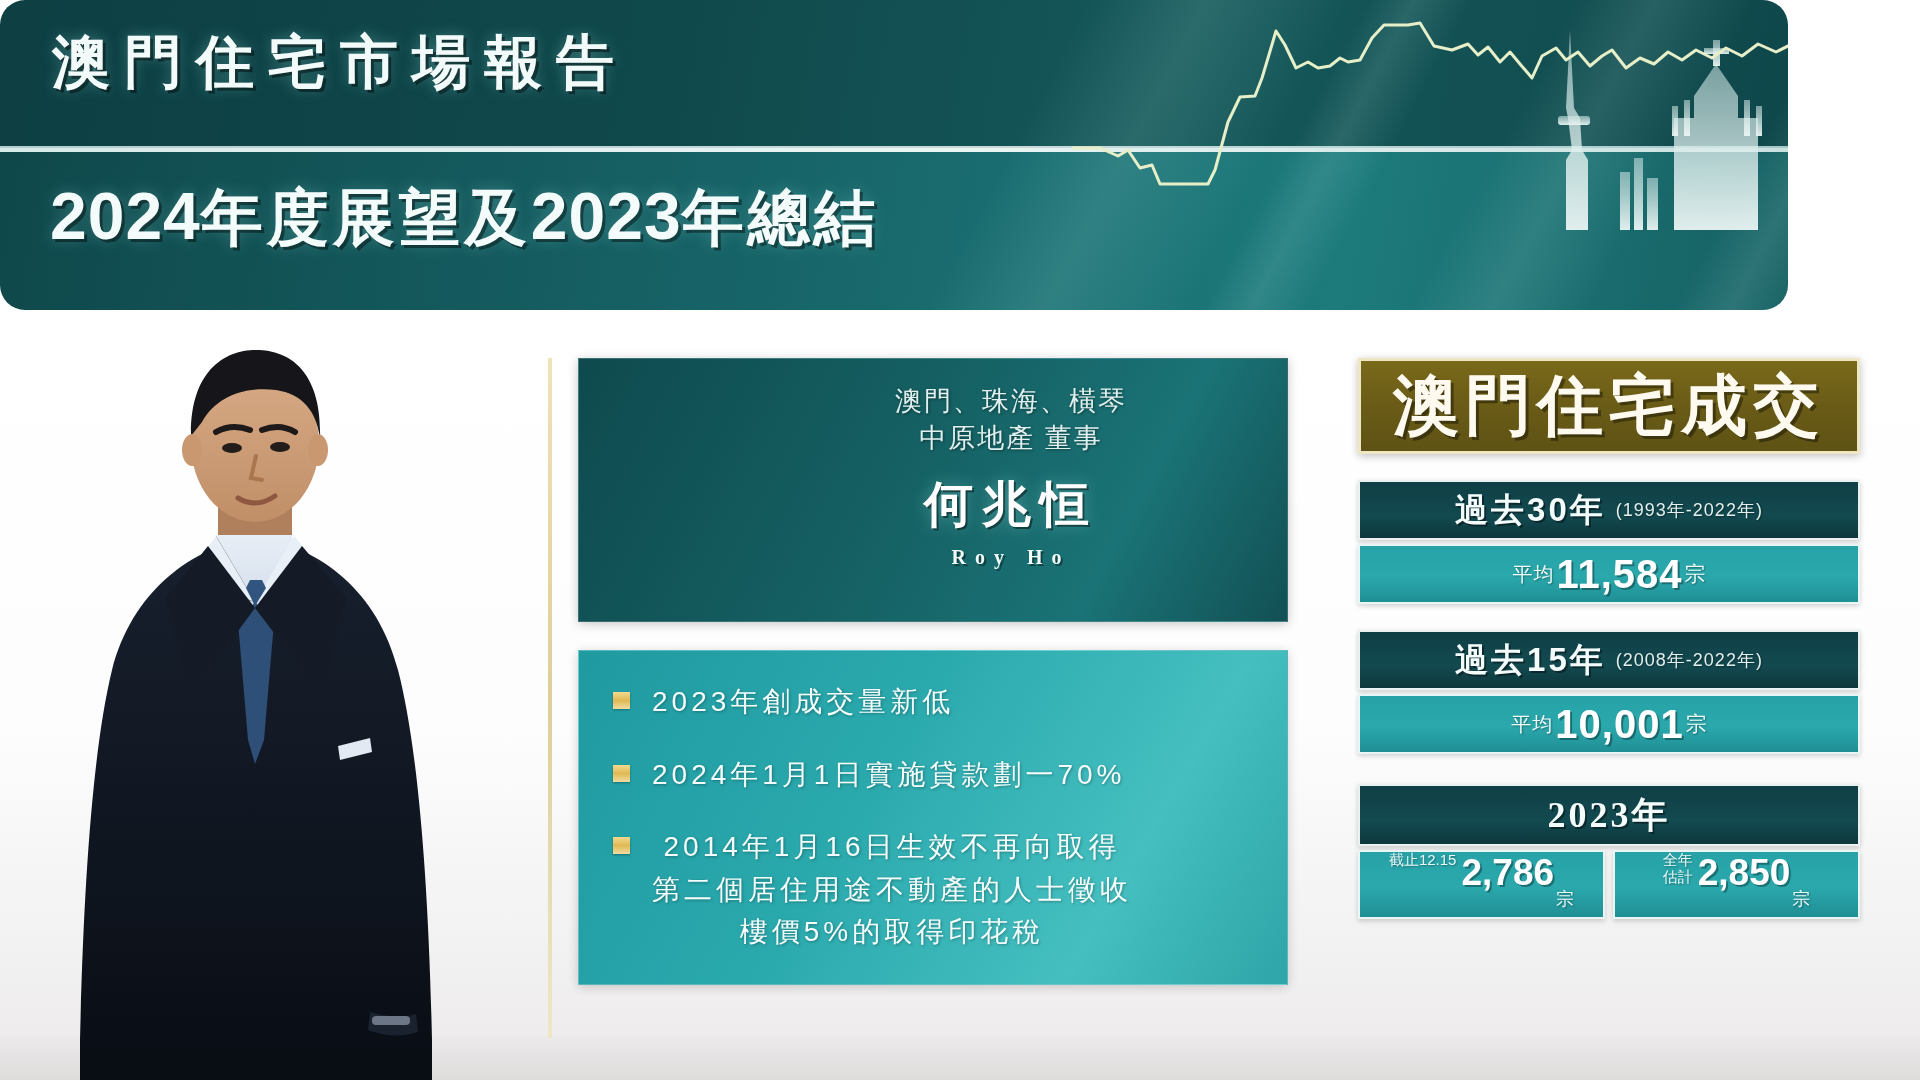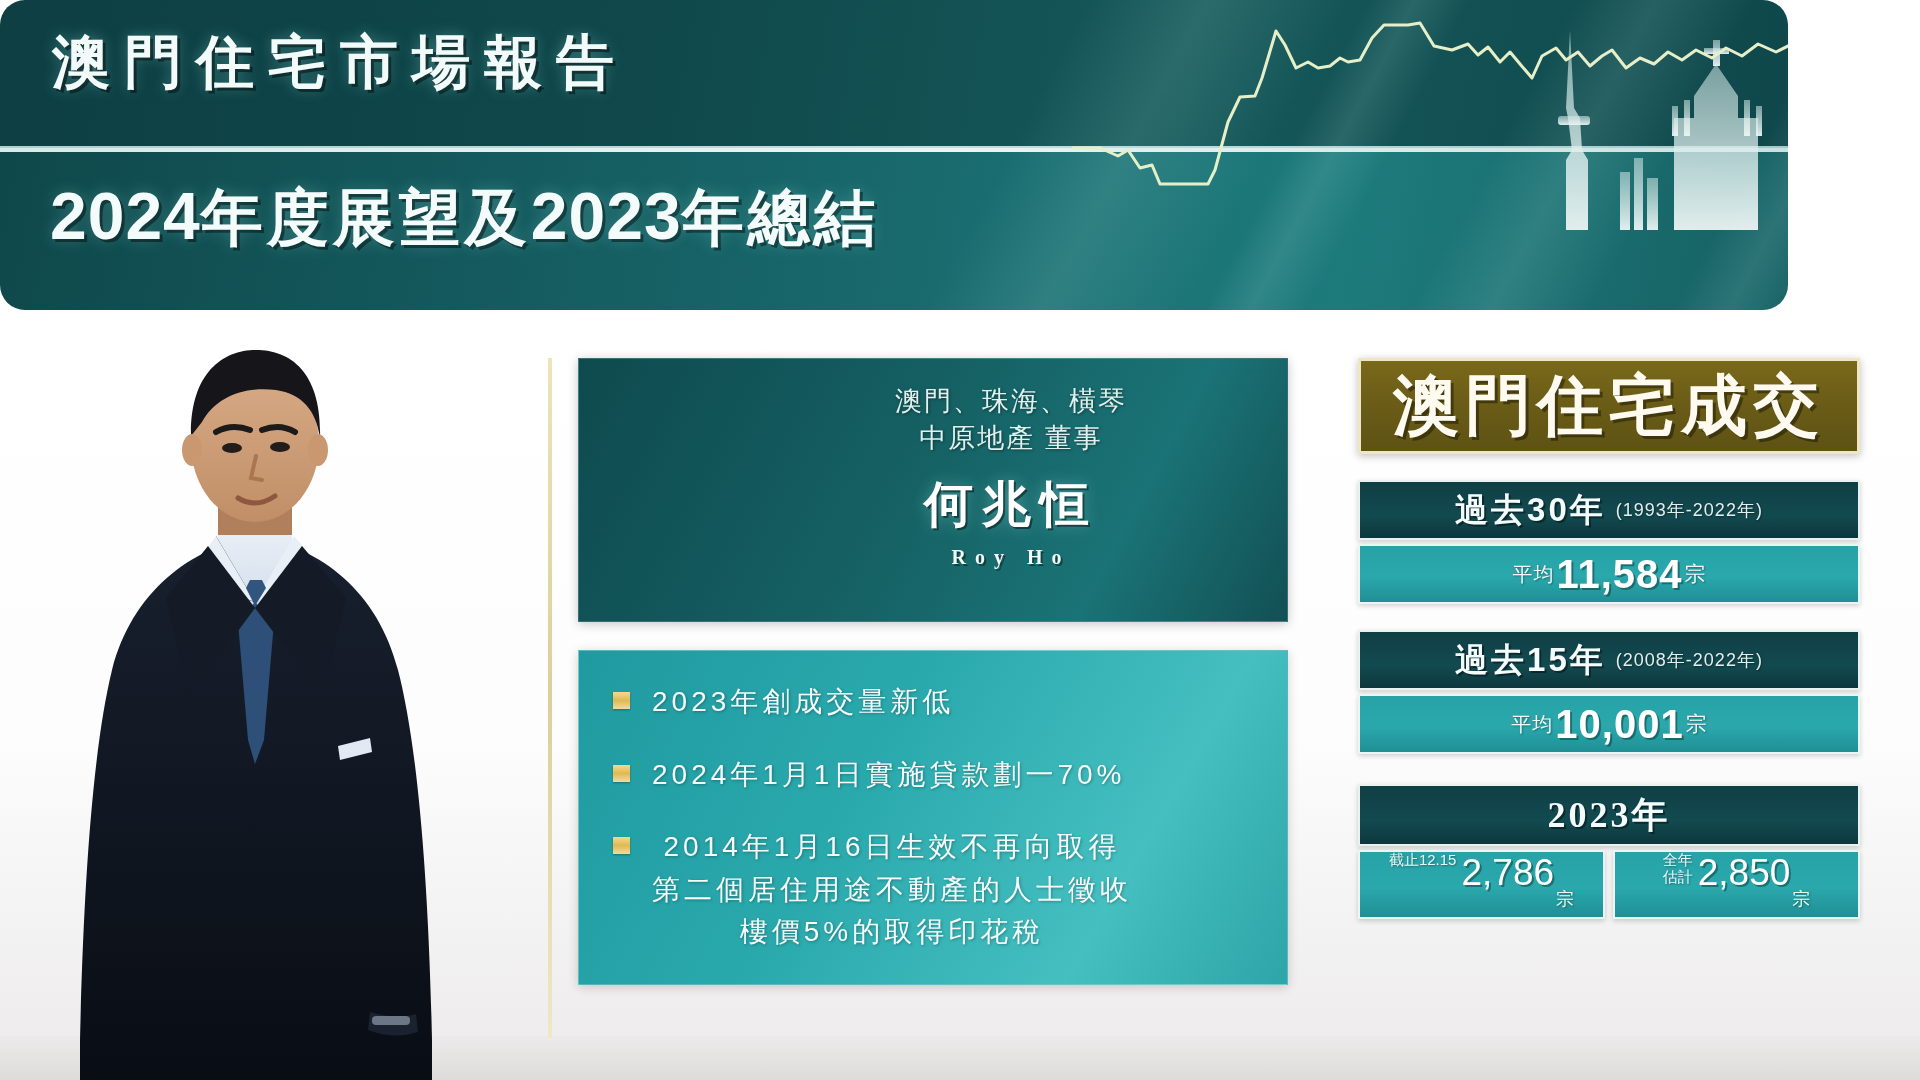--- a/index.html
+++ b/index.html
@@ -197,21 +197,21 @@
     box-shadow:0 2px 5px rgba(0,0,0,.18);
     padding:0 0;
   }
   .year-cell .capwrap {
     display:flex; flex-direction:column; align-items:flex-start;
     font-size:15px; line-height:1.12; color:#eafaf9; letter-spacing:0px;
     text-shadow:1px 1px 2px rgba(0,0,0,.35);
     margin-right:5px;
   }
   .year-cell .num {
-    font-size:37px; font-weight:400; color:#ffffff; letter-spacing:0px;
+    font-size:37px; font-weight:700; color:#ffffff; letter-spacing:0px;
     text-shadow: 2px 2px 0 rgba(0,0,0,.33);
   }
   .year-cell .unit { font-size:18px; color:#eafaf9; margin-left:2px; align-self:flex-end; margin-bottom:6px;
     text-shadow:1px 1px 2px rgba(0,0,0,.35); }
 </style>
 </head>
 <body>
 
 <div id="root">
 

